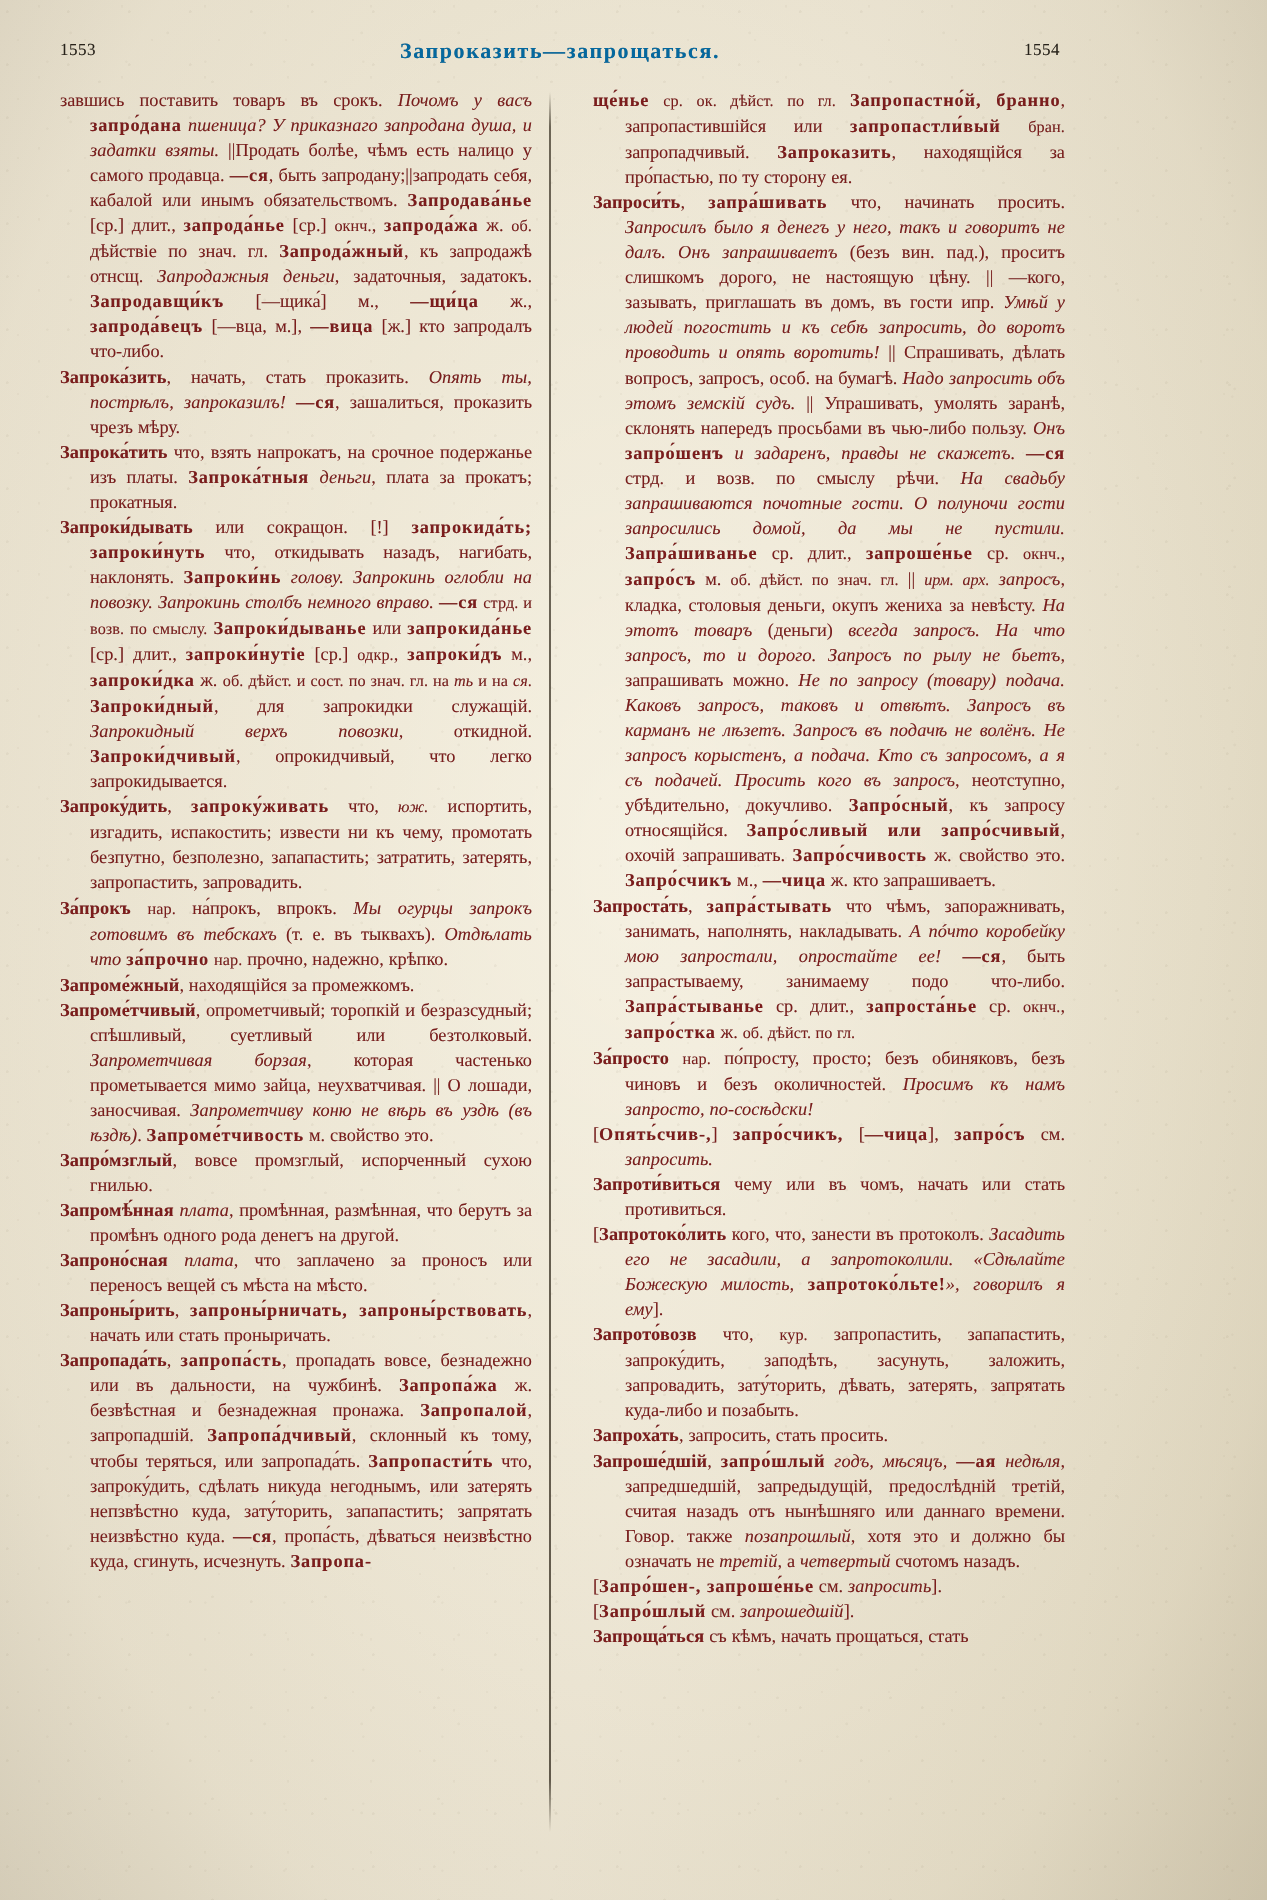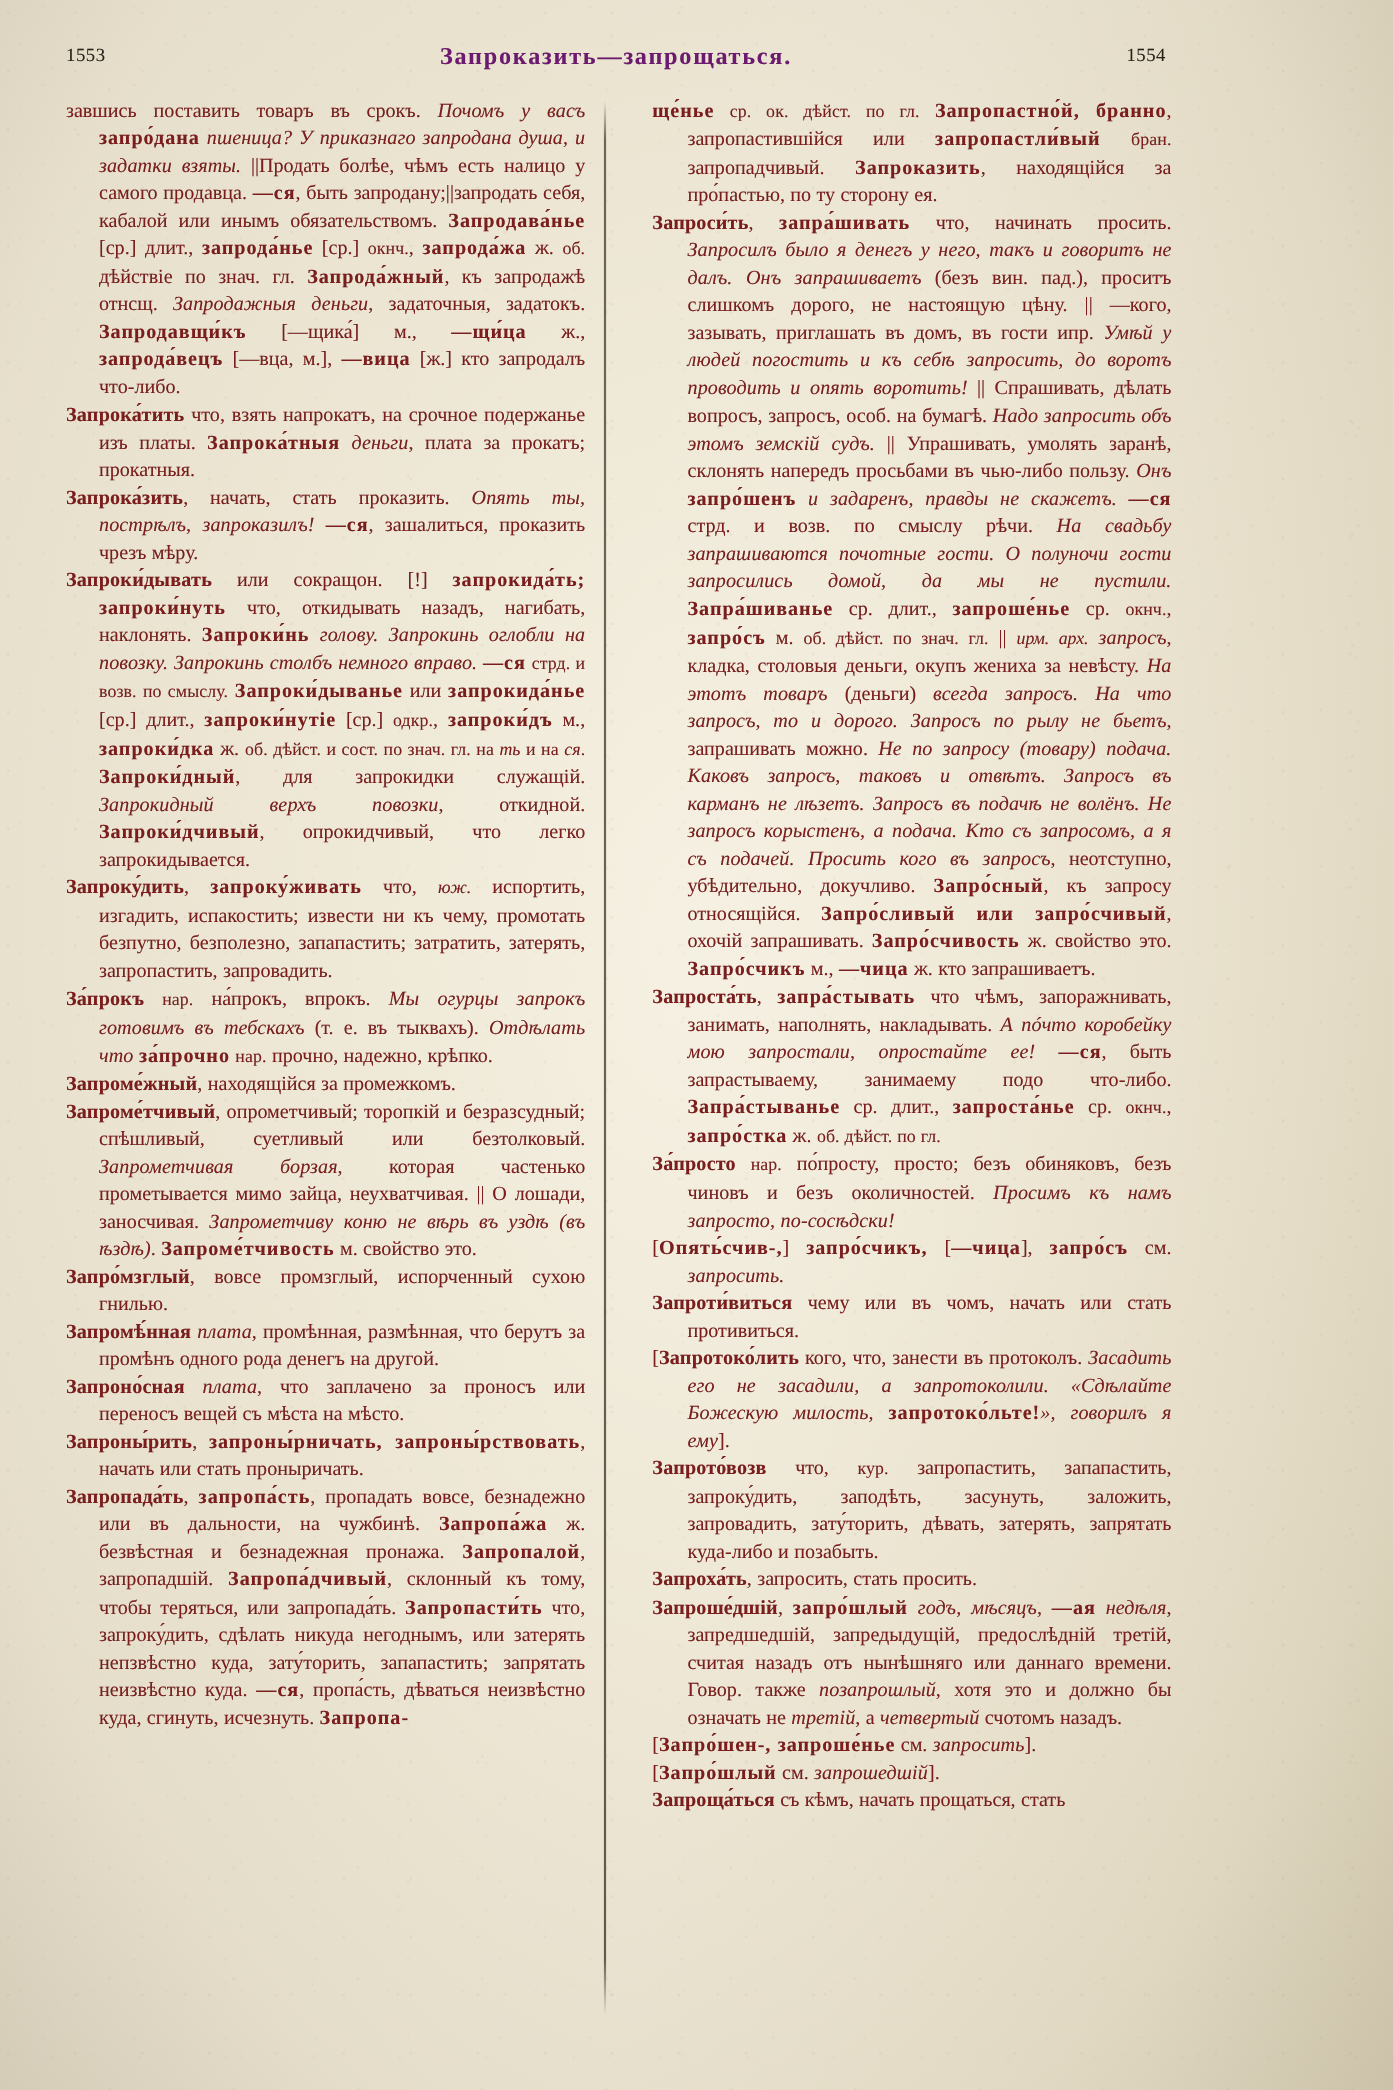--- a/index.html
+++ b/index.html
@@ -65,21 +65,21 @@
   .folio-left { left: 0; }
   .folio-right { right: 0; }
   .headword-line {
     position: absolute;
     left: 0; right: 0;
     top: -2px;
     text-align: center;
     font-size: 22px;
     font-weight: bold;
     letter-spacing: 1.6px;
-    color: #701a75;
+    color: #0369a1;
   }
 
   
   .cols {
     position: absolute;
     left: 60px;
     top: 88px;
     width: 1005px;
     height: 1790px;
   }
@@ -156,22 +156,22 @@
   <div class="header">
     <span class="folio folio-left">1553</span>
     <span class="headword-line">Запроказить—запрощаться.</span>
     <span class="folio folio-right">1554</span>
   </div>
 
   <div class="cols">
     <div class="rule"></div>
     <div class="col col-left" id="col0">
         <p class="entry">завшись поставить товаръ въ срокъ. <i>Почомъ у васъ</i> <b>запро́дана</b> <i>пшеница? У приказнаго запродана душа, и задатки взяты.</i> ||Продать болѣе, чѣмъ есть налицо у самого продавца. <b>—ся</b>, быть запродану;||запродать себя, кабалой или инымъ обязательствомъ. <b>Запродава́нье</b> [ср.] длит., <b>запрода́нье</b> [ср.] <span class="sm">окнч.</span>, <b>запрода́жа</b> ж. <span class="sm">об.</span> дѣйствіе по знач. гл. <b>Запрода́жный</b>, къ запродажѣ отнсщ. <i>Запродажныя деньги</i>, задаточныя, задатокъ. <b>Запродавщи́къ</b> [—щика́] м., <b>—щи́ца</b> ж., <b>запрода́вецъ</b> [—вца, м.], <b>—вица</b> [ж.] кто запродалъ что-либо.</p>
+        <p class="entry"><span class="hw-lead">Запрока́зить</span>, начать, стать проказить. <i>Опять ты, пострѣлъ, запроказилъ!</i> <b>—ся</b>, зашалиться, проказить чрезъ мѣру.</p>
         <p class="entry"><span class="hw-lead">Запрока́тить</span> что, взять напрокатъ, на срочное подержанье изъ платы. <b>Запрока́тныя</b> <i>деньги</i>, плата за прокатъ; прокатныя.</p>
-        <p class="entry"><span class="hw-lead">Запрока́зить</span>, начать, стать проказить. <i>Опять ты, пострѣлъ, запроказилъ!</i> <b>—ся</b>, зашалиться, проказить чрезъ мѣру.</p>
         <p class="entry"><span class="hw-lead">Запроки́дывать</span> или сокращон. [!] <b>запрокида́ть; запроки́нуть</b> что, откидывать назадъ, нагибать, наклонять. <b>Запроки́нь</b> <i>голову.</i> <i>Запрокинь оглобли на повозку. Запрокинь столбъ немного вправо.</i> <b>—ся</b> <span class="sm">стрд. и возв. по смыслу.</span> <b>Запроки́дыванье</b> или <b>запрокида́нье</b> [ср.] длит., <b>запроки́нутіе</b> [ср.] <span class="sm">одкр.</span>, <b>запроки́дъ</b> м., <b>запроки́дка</b> ж. <span class="sm">об. дѣйст. и сост. по знач. гл. на <i>ть</i> и на <i>ся</i>.</span> <b>Запроки́дный</b>, для запрокидки служащій. <i>Запрокидный верхъ повозки</i>, откидной. <b>Запроки́дчивый</b>, опрокидчивый, что легко запрокидывается.</p>
         <p class="entry"><span class="hw-lead">Запроку́дить</span>, <b>запроку́живать</b> что, <span class="smi">юж.</span> испортить, изгадить, испакостить; извести ни къ чему, промотать безпутно, безполезно, запапастить; затратить, затерять, запропастить, запровадить.</p>
         <p class="entry"><span class="hw-lead">За́прокъ</span> <span class="sm">нар.</span> на́прокъ, впрокъ. <i>Мы огурцы запрокъ готовимъ въ тебскахъ</i> (т. е. въ тыквахъ). <i>Отдѣлать что</i> <b>за́прочно</b> <span class="sm">нар.</span> прочно, надежно, крѣпко.</p>
         <p class="entry"><span class="hw-lead">Запроме́жный</span>, находящійся за промежкомъ.</p>
         <p class="entry"><span class="hw-lead">Запроме́тчивый</span>, опрометчивый; торопкій и безразсудный; спѣшливый, суетливый или безтолковый. <i>Запрометчивая борзая</i>, которая частенько прометывается мимо зайца, неухватчивая. || О лошади, заносчивая. <i>Запрометчиву коню не вѣрь въ уздѣ (въ ѣздѣ)</i>. <b>Запроме́тчивость</b> м. свойство это.</p>
         <p class="entry"><span class="hw-lead">Запро́мзглый</span>, вовсе промзглый, испорченный сухою гнилью.</p>
         <p class="entry"><span class="hw-lead">Запромѣ́нная</span> <i>плата</i>, промѣнная, размѣнная, что берутъ за промѣнъ одного рода денегъ на другой.</p>
         <p class="entry"><span class="hw-lead">Запроно́сная</span> <i>плата</i>, что заплачено за проносъ или переносъ вещей съ мѣста на мѣсто.</p>
         <p class="entry"><span class="hw-lead">Запроны́рить</span>, <b>запроны́рничать, запроны́рствовать</b>, начать или стать проныричать.</p>
         <p class="entry"><span class="hw-lead">Запропада́ть</span>, <b>запропа́сть</b>, пропадать вовсе, безнадежно или въ дальности, на чужбинѣ. <b>Запропа́жа</b> ж. безвѣстная и безнадежная пронажа. <b>Запропалой</b>, запропадшій. <b>Запропа́дчивый</b>, склонный къ тому, чтобы теряться, или запропада́ть. <b>Запропасти́ть</b> что, запроку́дить, сдѣлать никуда негоднымъ, или затерять непзвѣстно куда, зату́торить, запапастить; запрятать неизвѣстно куда. <b>—ся</b>, пропа́сть, дѣваться неизвѣстно куда, сгинуть, исчезнуть. <b>Запропа-</b></p>

